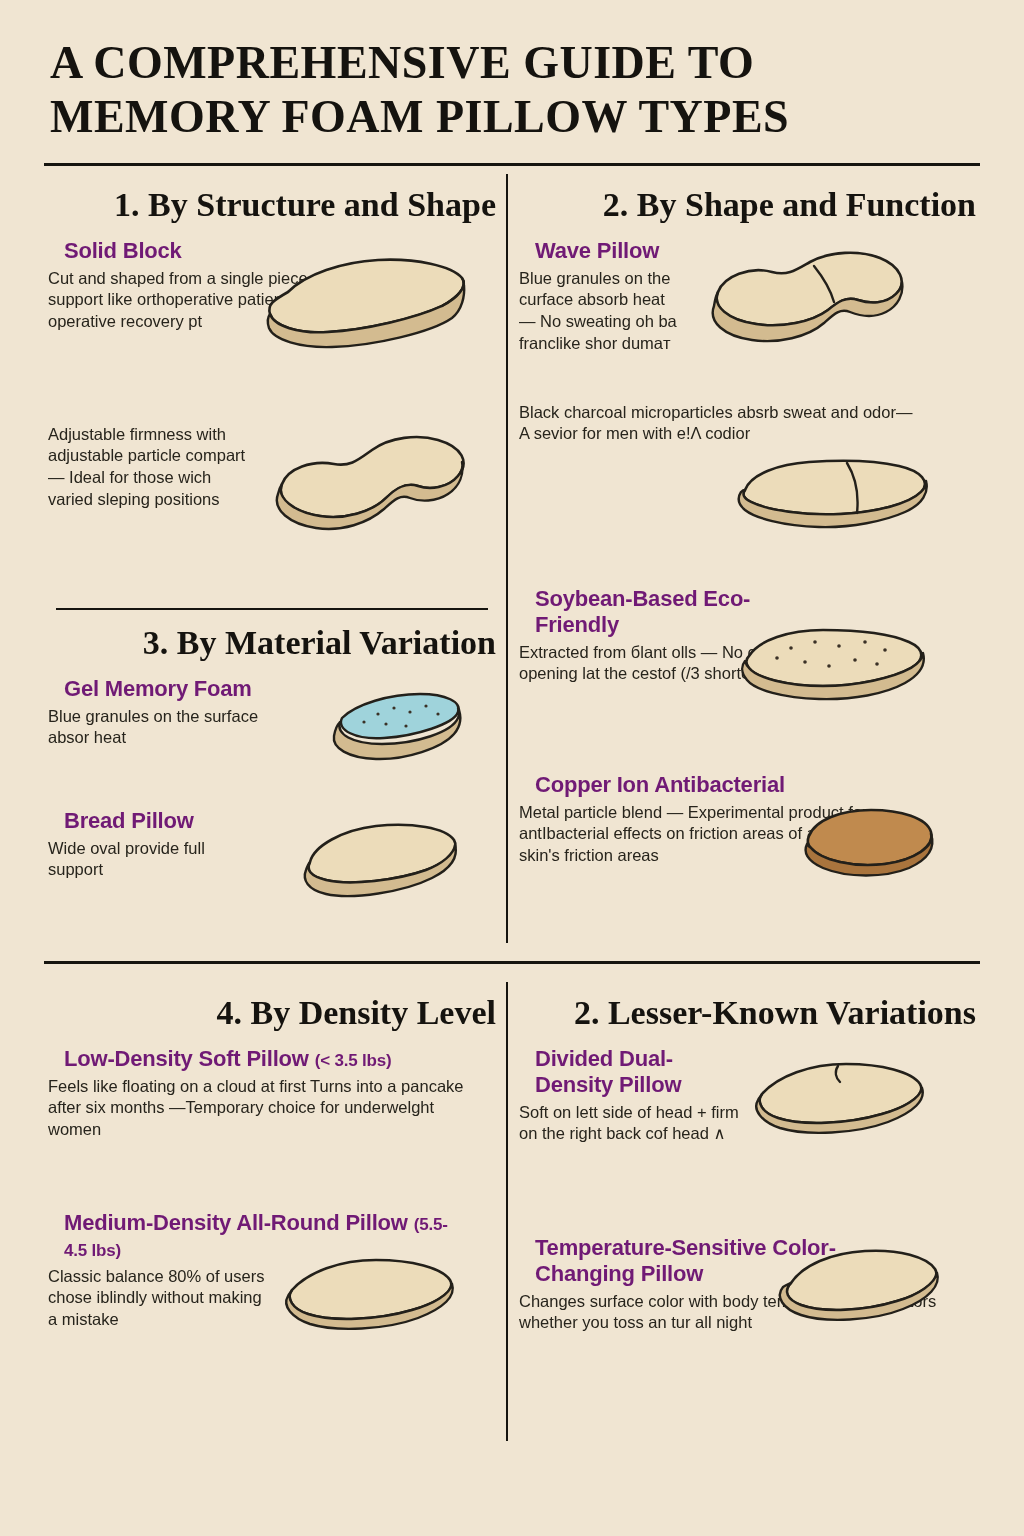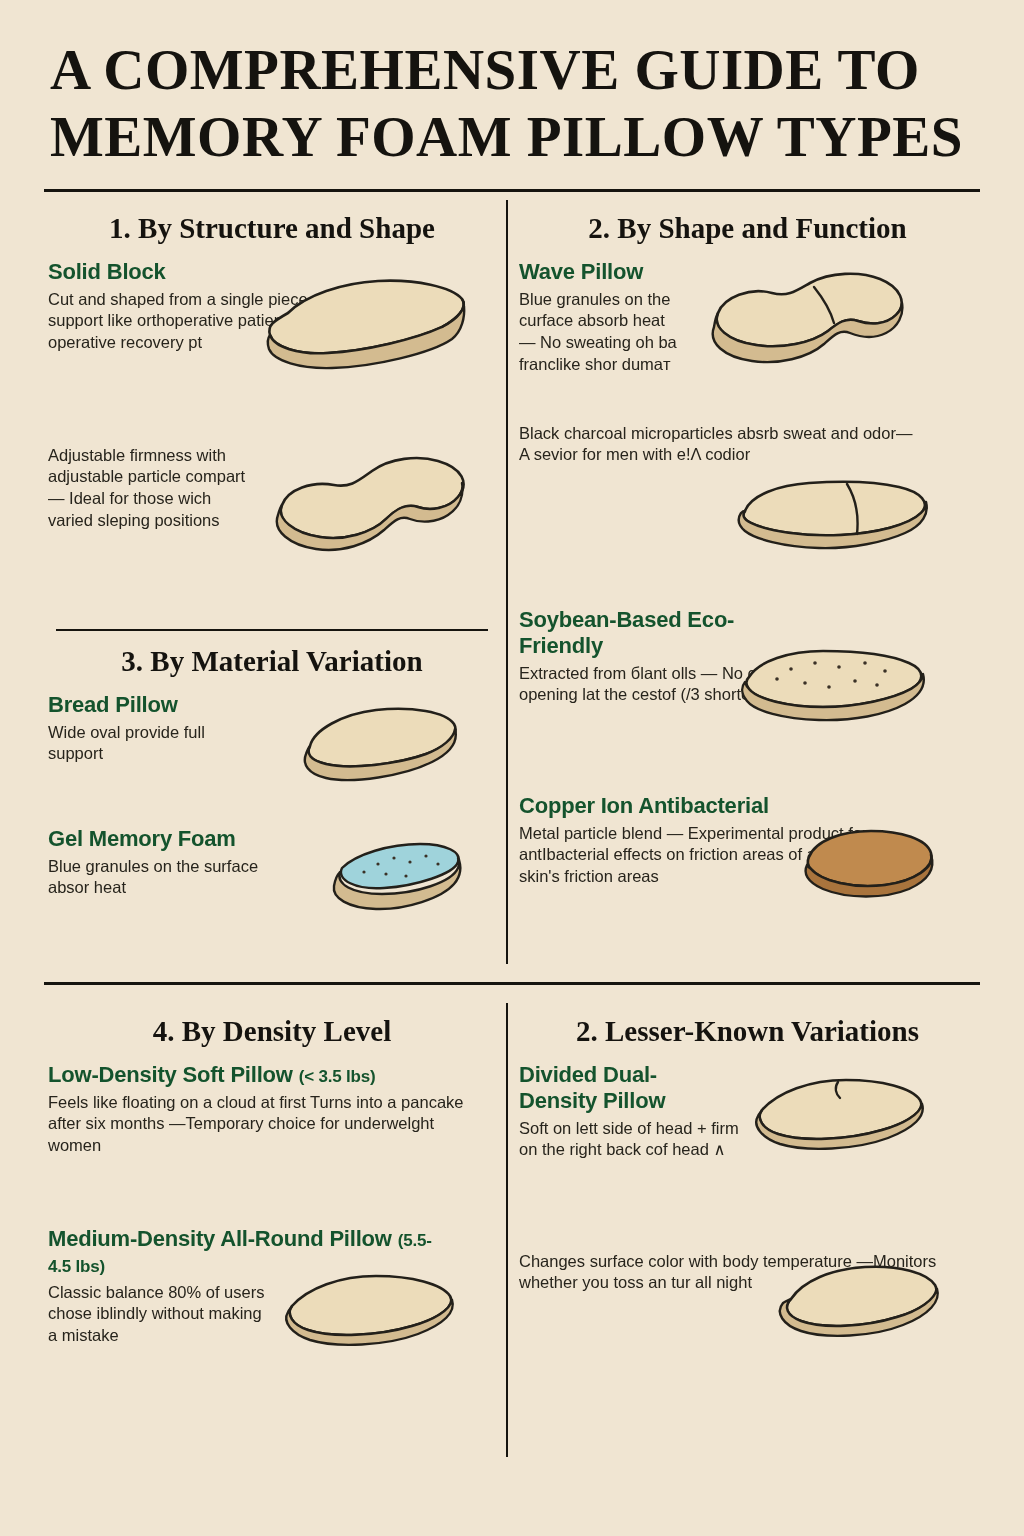--- a/index.html
+++ b/index.html
@@ -19,21 +19,21 @@
     position: absolute;
     inset: 0;
     background: #f0e5d2;
     padding: 30px 38px 10px 38px;
     box-sizing: border-box;
   }
   
   .title {
     font-family: "Liberation Serif", serif;
     font-weight: bold;
-    font-size: 57px;
+    font-size: 46px;
     line-height: 1.18;
     letter-spacing: 0.5px;
     text-transform: uppercase;
     margin: 6px 0 0 12px;
     color: #15130f;
   }
   .title .l2 { display: block; }
   .rule {
     height: 3px;
     background: #16140f;
@@ -50,32 +50,32 @@
   .vline {
     width: 2px;
     background: #16140f;
     margin: 8px 0;
   }
   .col { padding: 6px 10px 0 10px; }
 
   .sec-title {
     font-family: "Liberation Serif", serif;
     font-weight: bold;
-    font-size: 29px;
-    text-align: center;
+    font-size: 34px;
+    text-align: right;
     margin: 14px 0 14px 0;
     color: #15130f;
   }
 
   .entry { position: relative; margin-bottom: 14px; }
   .entry h3 {
     font-size: 22px;
     font-weight: bold;
-    margin: 0 0 4px 0;
-    color: #14532d;
+    margin: 0 0 4px 16px;
+    color: #701a75;
     letter-spacing: -0.2px;
   }
   .entry h3 .small {
     font-size: 17px;
     font-weight: bold;
   }
   .entry p {
     font-size: 16.5px;
     line-height: 1.32;
     margin: 0;
@@ -146,47 +146,47 @@
           <svg width="240" height="135" viewBox="0 0 240 135">
             <path class="body-l" d="M34 68 C40 52 64 44 86 48 C102 51 110 44 124 34 C142 21 170 18 190 24 C214 31 222 46 210 60 C200 72 182 74 170 70 C158 66 148 72 138 82 C124 96 96 104 72 100 C46 96 28 84 34 68 Z"></path>
             <path class="body-d" d="M34 68 C28 82 46 96 72 100 C96 104 124 96 138 82 C148 72 158 66 170 70 C182 74 200 72 210 60 C214 55 215 50 214 46 C216 58 212 70 200 78 C188 86 172 86 162 82 C152 78 146 84 136 93 C120 107 94 116 68 112 C42 108 24 94 30 78 C31 74 32 71 34 68 Z"></path>
           </svg>
         </div>
       </div>
 
       <div class="sec-split"></div>
 
       <div class="sec-title">3. By Material Variation</div>
-
-      <div class="entry" style="height:120px;">
-        <h3>Bread Pillow</h3>
-        <p style="max-width:200px;">Wide oval provide full support</p>
-        <div class="pillow" style="left:232px; top:-12px;">
-          <svg width="200" height="125" viewBox="0 0 200 125">
-            <path class="body-l" d="M30 66 C34 50 62 34 96 30 C132 26 166 32 174 44 C180 54 168 66 146 74 C118 84 70 90 46 84 C30 80 26 74 30 66 Z"></path>
-            <path class="body-d" d="M30 66 C26 74 30 80 46 84 C70 90 118 84 146 74 C162 68 174 58 175 49 C178 60 172 72 152 82 C124 96 72 104 46 98 C28 94 22 84 26 74 C27 71 28 68 30 66 Z"></path>
-          </svg>
-        </div>
-      </div>
 
       <div class="entry" style="height:118px;">
         <h3>Gel Memory Foam</h3>
         <p style="max-width:225px;">Blue granules on the surface absor heat</p>
         <div class="pillow" style="left:238px; top:-10px;">
           <svg width="190" height="120" viewBox="0 0 190 120">
             <path class="gel-top" d="M56 52 C70 38 104 28 134 28 C160 28 176 36 172 46 C168 58 130 70 98 72 C70 74 50 64 56 52 Z"></path>
             <path class="body-d" d="M54 56 C50 68 66 78 96 78 C130 78 166 66 172 52 C174 47 174 44 172 42 C176 50 175 60 168 68 C156 82 120 94 90 93 C62 92 46 82 48 70 C49 64 51 59 54 56 Z"></path>
             <circle class="spec" cx="92" cy="48" r="1.6"></circle>
               <circle class="spec" cx="108" cy="42" r="1.6"></circle>
             <circle class="spec" cx="124" cy="46" r="1.6"></circle>
               <circle class="spec" cx="140" cy="40" r="1.6"></circle>
             <circle class="spec" cx="100" cy="58" r="1.6"></circle>
               <circle class="spec" cx="120" cy="60" r="1.6"></circle>
             <circle class="spec" cx="78" cy="56" r="1.6"></circle>
               <circle class="spec" cx="152" cy="48" r="1.6"></circle>
+          </svg>
+        </div>
+      </div>
+
+      <div class="entry" style="height:120px;">
+        <h3>Bread Pillow</h3>
+        <p style="max-width:200px;">Wide oval provide full support</p>
+        <div class="pillow" style="left:232px; top:-12px;">
+          <svg width="200" height="125" viewBox="0 0 200 125">
+            <path class="body-l" d="M30 66 C34 50 62 34 96 30 C132 26 166 32 174 44 C180 54 168 66 146 74 C118 84 70 90 46 84 C30 80 26 74 30 66 Z"></path>
+            <path class="body-d" d="M30 66 C26 74 30 80 46 84 C70 90 118 84 146 74 C162 68 174 58 175 49 C178 60 172 72 152 82 C124 96 72 104 46 98 C28 94 22 84 26 74 C27 71 28 68 30 66 Z"></path>
           </svg>
         </div>
       </div>
     </div>
 
     <div class="vline"></div>
 
     <div class="col">
       <div class="sec-title">2. By Shape and Function</div>
 
@@ -288,20 +288,21 @@
         <div class="pillow" style="left:215px; top:-8px;">
           <svg width="215" height="115" viewBox="0 0 215 115">
             <path class="body-l" d="M28 56 C44 38 76 26 112 26 C148 26 178 34 186 46 C192 56 176 68 148 76 C114 86 68 88 44 80 C28 75 22 64 28 56 Z"></path>
             <path class="body-d" d="M28 56 C22 64 28 75 44 80 C68 88 114 86 148 76 C170 70 186 60 188 50 C192 62 180 74 154 84 C122 96 72 98 46 90 C28 84 18 72 24 62 C25 60 27 58 28 56 Z"></path>
             <path class="edge" d="M104 28 C100 34 102 40 106 44"></path>
           </svg>
         </div>
       </div>
 
       <div class="entry" style="height:200px;">
+        <h3 style="max-width:305px;">Temperature-Sensitive Color-Changing Pillow</h3>
         <p style="max-width:435px;">Changes surface color with body temperature —Monitors whether you toss an tur all night</p>
         <div class="pillow" style="left:248px; top:-10px;">
           <svg width="195" height="120" viewBox="0 0 195 120">
             <path class="body-l" d="M24 58 C36 40 64 28 98 26 C132 24 160 32 168 44 C174 54 158 68 130 76 C98 86 56 88 34 80 C20 75 16 66 24 58 Z"></path>
             <path class="body-d" d="M24 58 C16 66 20 75 34 80 C56 88 98 86 130 76 C152 70 168 58 170 48 C174 60 162 74 136 84 C106 96 58 98 34 90 C16 84 8 72 16 62 C19 60 22 59 24 58 Z"></path>
           </svg>
         </div>
       </div>
     </div>
   </div>

